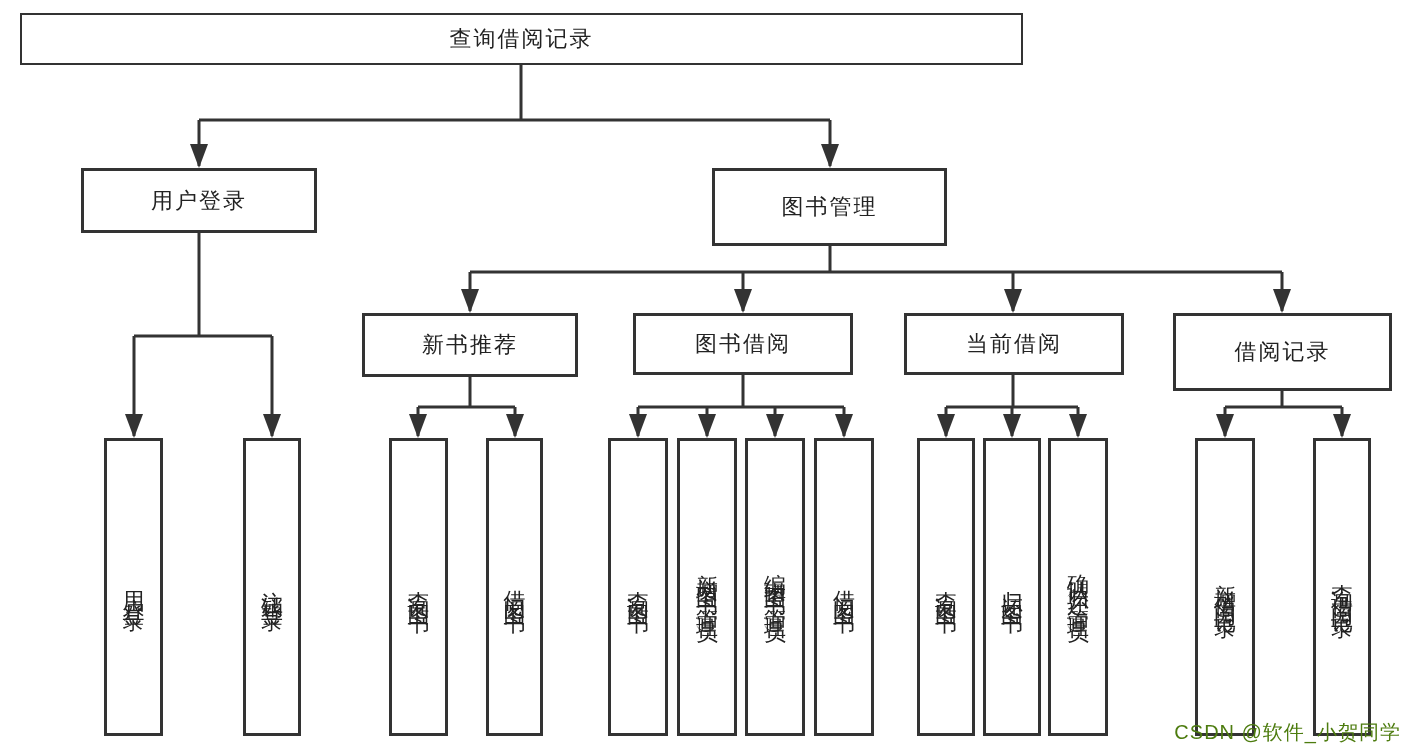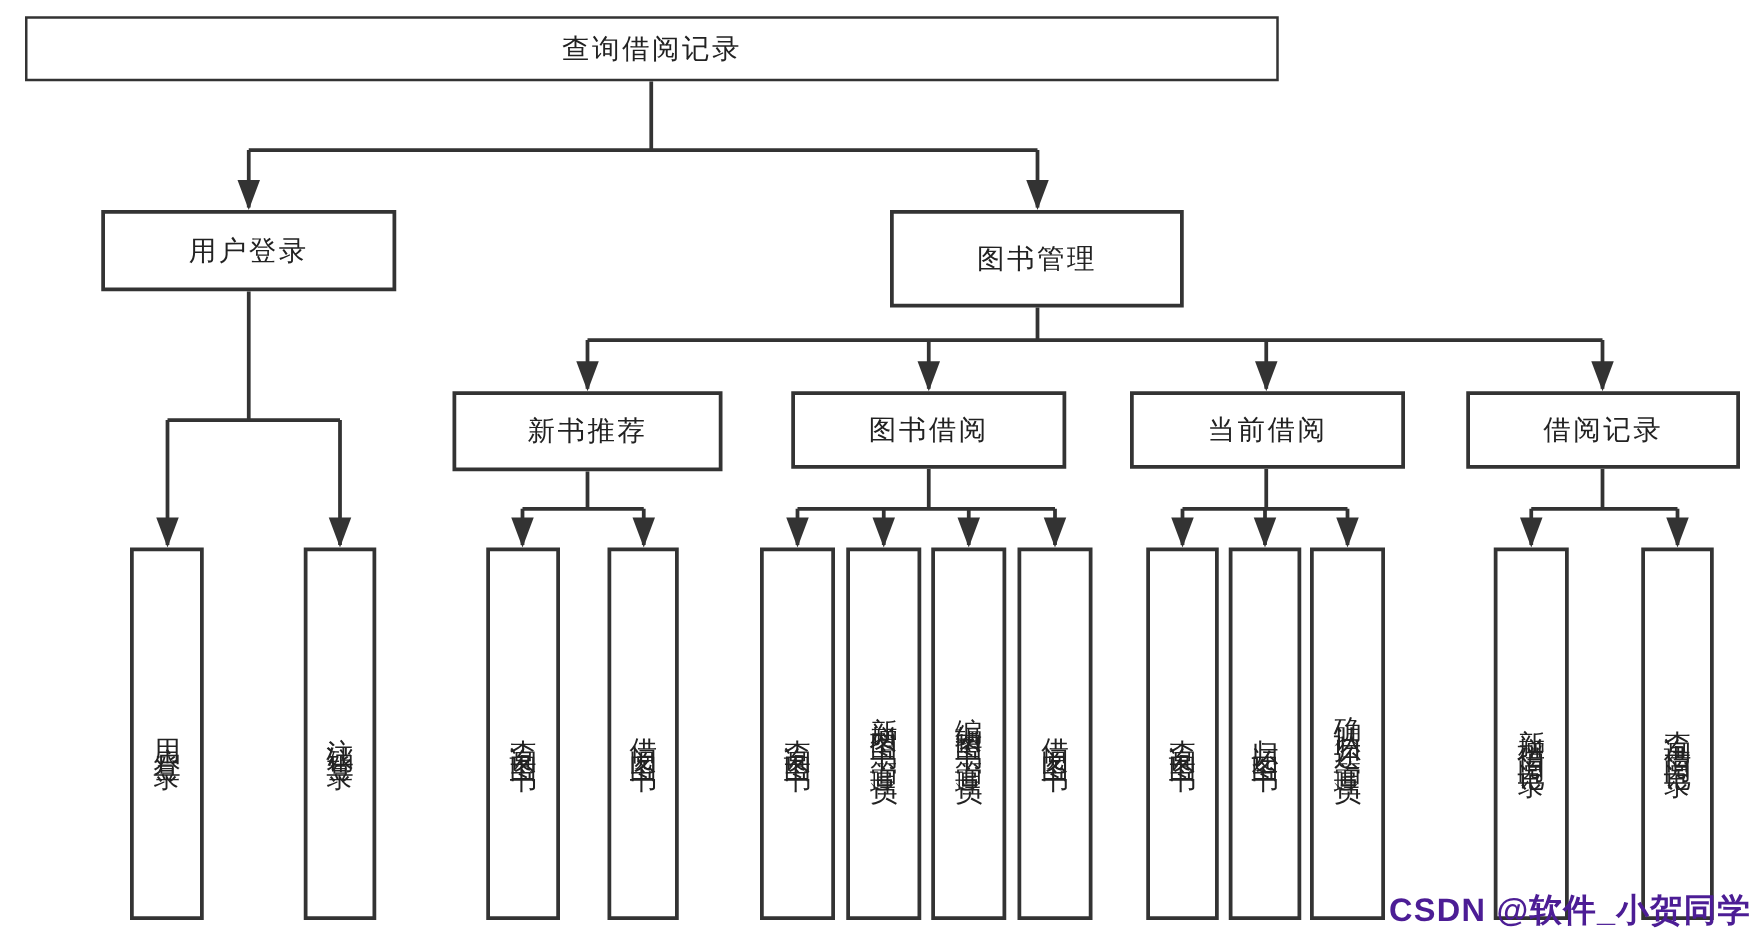--- a/index.html
+++ b/index.html
@@ -24,25 +24,24 @@
     writing-mode:vertical-rl;
     text-orientation:mixed;
     font-size:22px;
     letter-spacing:7px;
     line-height:1.1;
     color:#222222;
   }
   .watermark{
     position:absolute;
     right:4px;bottom:1px;
-    font-size:26px;
+    font-size:20px;
     letter-spacing:1px;
-    color:#4c1d95;
+    color:#4d7c0f;
     white-space:nowrap;
-    font-weight:bold;
   }
 </style>
 </head>
 <body>
 
 <div class="canvas">
 
   <svg class="wires" viewBox="0 0 1405 747" xmlns="http://www.w3.org/2000/svg" aria-hidden="true">
     <path fill="none" stroke="#333333" stroke-width="3" d="M521,65 V120 M199,120 H830 M199,120 V166 M830,120 V166
          M199,233 V336 M134,336 H272 M134,336 V436 M272,336 V436
@@ -75,21 +74,21 @@
   </svg>
 
   <div class="box h" style="left:20px;top:13px;width:1003px;height:52px;border-width:2px;">查询借阅记录</div>
 
   <div class="box h" style="left:81px;top:168px;width:236px;height:65px;">用户登录</div>
   <div class="box h" style="left:712px;top:168px;width:235px;height:78px;">图书管理</div>
 
   <div class="box h" style="left:362px;top:313px;width:216px;height:64px;">新书推荐</div>
   <div class="box h" style="left:633px;top:313px;width:220px;height:62px;">图书借阅</div>
   <div class="box h" style="left:904px;top:313px;width:220px;height:62px;">当前借阅</div>
-  <div class="box h" style="left:1173px;top:313px;width:219px;height:62px;">借阅记录</div>
+  <div class="box h" style="left:1173px;top:313px;width:219px;height:78px;">借阅记录</div>
 
   <div class="box" style="left:104px;top:438px;width:59px;height:298px;">
     <span class="vtext">用户登录</span>
   </div>
   <div class="box" style="left:243px;top:438px;width:58px;height:298px;">
     <span class="vtext">注销登录</span>
   </div>
 
   <div class="box" style="left:389px;top:438px;width:59px;height:298px;">
     <span class="vtext">查询图书</span>

